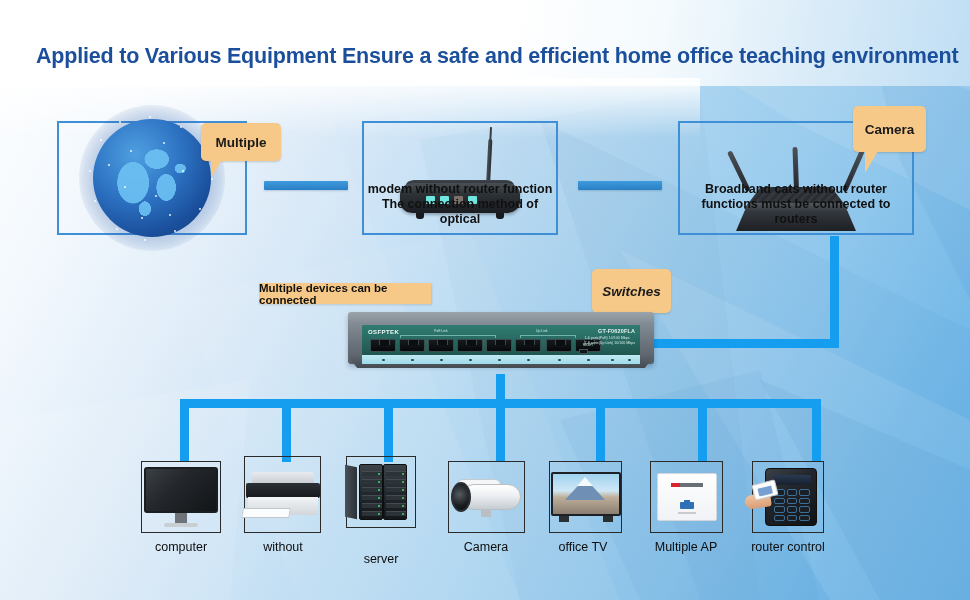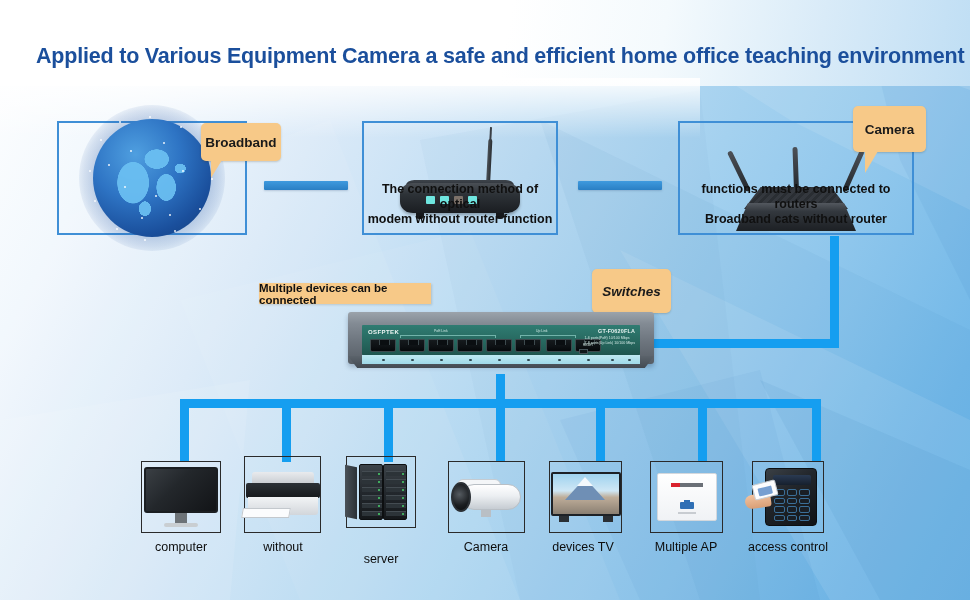--- a/index.html
+++ b/index.html
@@ -250,21 +250,21 @@
     <polygon points="0,240 330,120 520,600 0,600" fill="#ffffff" opacity="0.07"></polygon>
     <polygon points="180,300 470,230 620,600 300,600" fill="#ffffff" opacity="0.06"></polygon>
     <polygon points="420,140 700,90 760,600 520,600" fill="#2b74b8" opacity="0.035"></polygon>
     <polygon points="0,420 250,380 230,600 0,600" fill="#ffffff" opacity="0.10"></polygon>
     <polygon points="560,420 760,370 820,600 640,600" fill="#2b74b8" opacity="0.06"></polygon>
   </svg>
 
   <div class="bg-white-top"></div>
   <div class="bg-white-fade"></div>
 
-  <div class="title">Applied to Various Equipment Camera a safe and efficient home office teaching environment</div>
+  <div class="title">Applied to Various Equipment Ensure a safe and efficient home office teaching environment</div>
 
   <div class="lnk-bar" style="left:264px;top:181px;width:84px;"></div>
   <div class="lnk-bar" style="left:578px;top:181px;width:84px;"></div>
 
   <div class="lnk" style="left:830px;top:236px;width:9px;height:112px;"></div>
   <div class="lnk" style="left:650px;top:339px;width:189px;height:9px;"></div>
 
   <div class="lnk" style="left:496px;top:374px;width:9px;height:30px;"></div>
   <div class="lnk" style="left:180px;top:399px;width:641px;height:9px;"></div>
   <div class="lnk" style="left:180px;top:399px;width:9px;height:63px;"></div>
@@ -298,53 +298,53 @@
         <i style="left:52%;top:62%"></i>
           <i style="left:30%;top:56%"></i>
           <i style="left:42%;top:78%"></i>
         <i style="left:18%;top:40%"></i>
           <i style="left:62%;top:76%"></i>
       </div>
     </div>
   </div>
 
   <div class="callout" style="left:201px;top:123px;width:80px;height:38px;">
-    <span>Broadband</span>
+    <span>Multiple</span>
     <span class="tail" style="left:10px;top:37px;border-width:18px 11px 0 0;border-color:#f7c988 transparent transparent transparent;"></span>
   </div>
 
   <div class="panel" style="left:362px;top:121px;width:196px;height:114px;">
     <div class="modem">
       <div class="modem-ant"></div>
       <div class="modem-top"></div>
       <div class="modem-body"></div>
       <div class="modem-led" style="left:26px;background:#6fe6e0;"></div>
       <div class="modem-led" style="left:40px;background:#6fe6e0;"></div>
       <div class="modem-led" style="left:54px;background:#7d726a;"></div>
       <div class="modem-led" style="left:68px;background:#6fe6e0;"></div>
       <div class="modem-foot" style="left:16px;"></div>
       <div class="modem-foot" style="left:96px;"></div>
     </div>
     <div class="panel-cap">
+      <div>modem without router function</div>
       <div>The connection method of optical</div>
-      <div>modem without router function</div>
     </div>
   </div>
 
   <div class="panel" style="left:678px;top:121px;width:236px;height:114px;">
     <div class="router">
       <div class="router-ant" style="left:16px;transform:rotate(-26deg);"></div>
       <div class="router-ant" style="left:64px;transform:rotate(-2deg);"></div>
       <div class="router-ant" style="left:112px;transform:rotate(24deg);"></div>
       <div class="router-top"></div>
       <div class="router-body"></div>
     </div>
     <div class="panel-cap">
+      <div>Broadband cats without router</div>
       <div>functions must be connected to routers</div>
-      <div>Broadband cats without router</div>
     </div>
   </div>
 
   <div class="callout" style="left:853px;top:106px;width:73px;height:46px;">
     <span>Camera</span>
     <span class="tail" style="left:12px;top:45px;border-width:22px 13px 0 0;border-color:#f7c988 transparent transparent transparent;"></span>
   </div>
 
   <div class="banner" style="left:259px;top:283px;width:172px;height:21px;">
     <span>Multiple devices can be connected</span>
@@ -453,21 +453,21 @@
   <div class="dev" style="left:549px;top:461px;width:73px;height:72px;">
     <div class="dev-art" style="width:70px;height:50px;">
       <div class="tv-screen">
         <div class="tv-mtn"></div>
           <div class="tv-snow"></div>
       </div>
       <div class="tv-foot" style="left:8px;"></div>
       <div class="tv-foot" style="left:52px;"></div>
     </div>
   </div>
-  <div class="dev-lbl" style="left:503px;top:540px;width:160px;">devices TV</div>
+  <div class="dev-lbl" style="left:503px;top:540px;width:160px;">office TV</div>
 
   <div class="dev" style="left:650px;top:461px;width:73px;height:72px;">
     <div class="dev-art" style="width:60px;height:48px;">
       <div class="ap-body">
         <div class="ap-logo"></div>
           <div class="ap-port"></div>
           <div class="ap-txt"></div>
       </div>
     </div>
   </div>
@@ -489,15 +489,15 @@
             <i></i>
             <i></i>
             <i></i>
             <i></i>
           </div>
       </div>
       <div class="ac-hand"></div>
       <div class="ac-card"></div>
     </div>
   </div>
-  <div class="dev-lbl" style="left:708px;top:540px;width:160px;">access control</div>
+  <div class="dev-lbl" style="left:708px;top:540px;width:160px;">router control</div>
 
 </div>
 
 </body></html>

